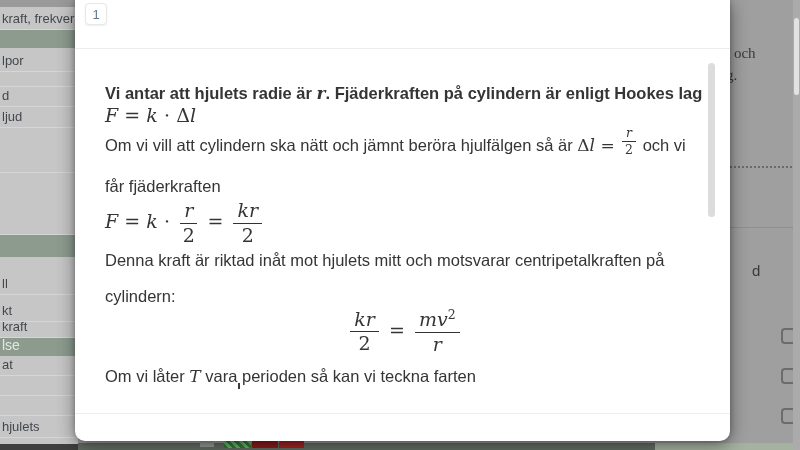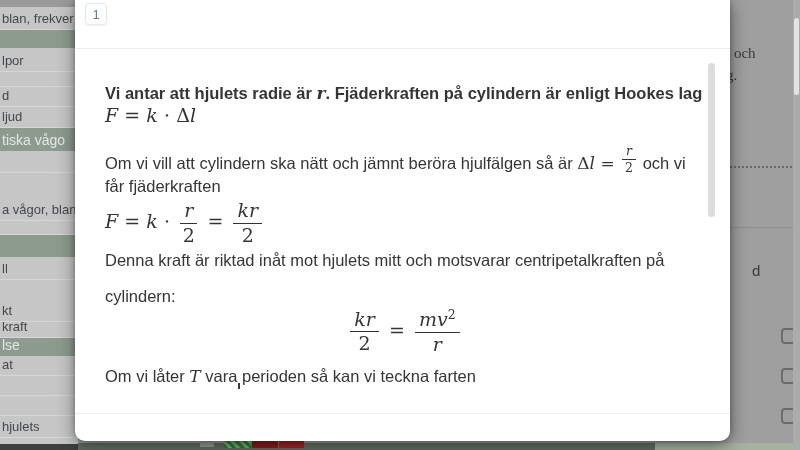--- a/index.html
+++ b/index.html
@@ -59,43 +59,37 @@
   .frac .den{display:block;padding-top:1px;}
   .k-text .frac{font-family:"DejaVu Serif",serif;font-size:12.5px;vertical-align:-3px;margin:0 2px;}
   .k-text .frac .mvar,.k-text .frac .mop{font-size:12.5px;}
 </style>
 </head>
 <body>
 
 <div class="sidebar" id="sidebar">
     <div class="sb-row sb-dark" style="top: 0px; height: 7px;"></div>
     <div class="sb-row sb-item" style="top: 7px; height: 23px;">
-      <span class="sb-label">blan, frekver</span>
+      <span class="sb-label">kraft, frekver</span>
     </div>
     <div class="sb-row sb-header" style="top: 30px; height: 18px;"></div>
     <div class="sb-row sb-item" style="top: 48px; height: 24px; padding-left: 36px;">
       <span class="sb-label">lpor</span>
     </div>
     <div class="sb-row sb-item" style="top: 72px; height: 15px;"></div>
     <div class="sb-row sb-item" style="top: 87px; height: 20px;">
       <span class="sb-label">d</span>
     </div>
     <div class="sb-row sb-item" style="top: 107px; height: 21px;">
       <span class="sb-label">ljud</span>
     </div>
-    <div class="sb-row sb-selected" style="top: 128px; height: 23px;">
-      <span class="sb-label">tiska vågo</span>
-    </div>
     <div class="sb-row sb-item" style="top: 151px; height: 22px;"></div>
-    <div class="sb-row sb-item" style="top: 199px; height: 22px;">
-      <span class="sb-label">a vågor, blan</span>
-    </div>
     <div class="sb-row sb-item" style="top: 221px; height: 14px;"></div>
     <div class="sb-row sb-header" style="top: 235px; height: 22px;"></div>
-    <div class="sb-row sb-item" style="top: 257px; height: 23px; padding-left: 47px;">
+    <div class="sb-row sb-item" style="top: 257px; height: 38px; padding-left: 47px;">
       <span class="sb-label">ll</span>
     </div>
     <div class="sb-row sb-item" style="top: 280px; height: 21px; margin-top: 16px;">
       <span class="sb-label">och rörelsem</span>
     </div>
     <div class="sb-row sb-item" style="top: 301px; height: 21px;">
       <span class="sb-label">kt</span>
     </div>
     <div class="sb-row sb-item" style="top: 322px; height: 16px;">
       <span class="sb-label">kraft</span>
@@ -136,21 +130,21 @@
 
 <div class="page-scrollbar"></div>
 <div class="page-scroll-thumb"></div>
 
 <div class="modal">
   <div class="badge">1</div>
   <div class="hline top"></div>
   <div class="content" id="content">
       <div class="line k-text" style="top: 80px; font-weight: bold;"><span class="txt">Vi antar att hjulets radie är </span><span class="mvar">r</span><span class="txt">. Fjäderkraften på cylindern är enligt Hookes lag</span></div>
       <div class="line k-math" style="top: 104px;"><span class="mvar">F</span><span class="mop"> = </span><span class="mvar">k</span><span class="mop"> ⋅ </span><span class="mop">Δ</span><span class="mvar">l</span></div>
-      <div class="line k-text" style="top: 144px;"><span class="txt">Om vi vill att cylindern ska nätt och jämnt beröra hjulfälgen så är </span><span class="mop">Δ</span><span class="mvar">l</span><span class="mop"> = </span><span class="frac"><span class="num"><span class="mvar">r</span></span><span class="den"><span class="mop">2</span></span></span><span class="txt"> och vi</span></div>
+      <div class="line k-text" style="top: 126px;"><span class="txt">Om vi vill att cylindern ska nätt och jämnt beröra hjulfälgen så är </span><span class="mop">Δ</span><span class="mvar">l</span><span class="mop"> = </span><span class="frac"><span class="num"><span class="mvar">r</span></span><span class="den"><span class="mop">2</span></span></span><span class="txt"> och vi</span></div>
       <div class="line k-text" style="top: 173px;"><span class="txt">får fjäderkraften</span></div>
       <div class="line k-math" style="top: 200px;"><span class="mvar">F</span><span class="mop"> = </span><span class="mvar">k</span><span class="mop"> ⋅ </span><span class="frac"><span class="num"><span class="mvar">r</span></span><span class="den"><span class="mop">2</span></span></span><span class="mop"> = </span><span class="frac"><span class="num"><span class="mvar">kr</span></span><span class="den"><span class="mop">2</span></span></span></div>
       <div class="line k-text" style="top: 247px;"><span class="txt">Denna kraft är riktad inåt mot hjulets mitt och motsvarar centripetalkraften på</span></div>
       <div class="line k-text" style="top: 283px;"><span class="txt">cylindern:</span></div>
       <div class="line k-math-center" style="top: 308px;"><span class="frac"><span class="num"><span class="mvar">kr</span></span><span class="den"><span class="mop">2</span></span></span><span class="mop"> = </span><span class="frac"><span class="num"><span class="mvar">mv</span><sup class="msup">2</sup></span><span class="den"><span class="mvar">r</span></span></span></div>
       <div class="line k-text" style="top: 363px;"><span class="txt">Om vi låter </span><span class="mvar">T</span><span class="txt"> vara perioden så kan vi teckna farten</span></div>
     </div>
   <div class="modal-scroll-thumb"></div>
   <div class="fragment"></div>
   <div class="hline bottom"></div>

